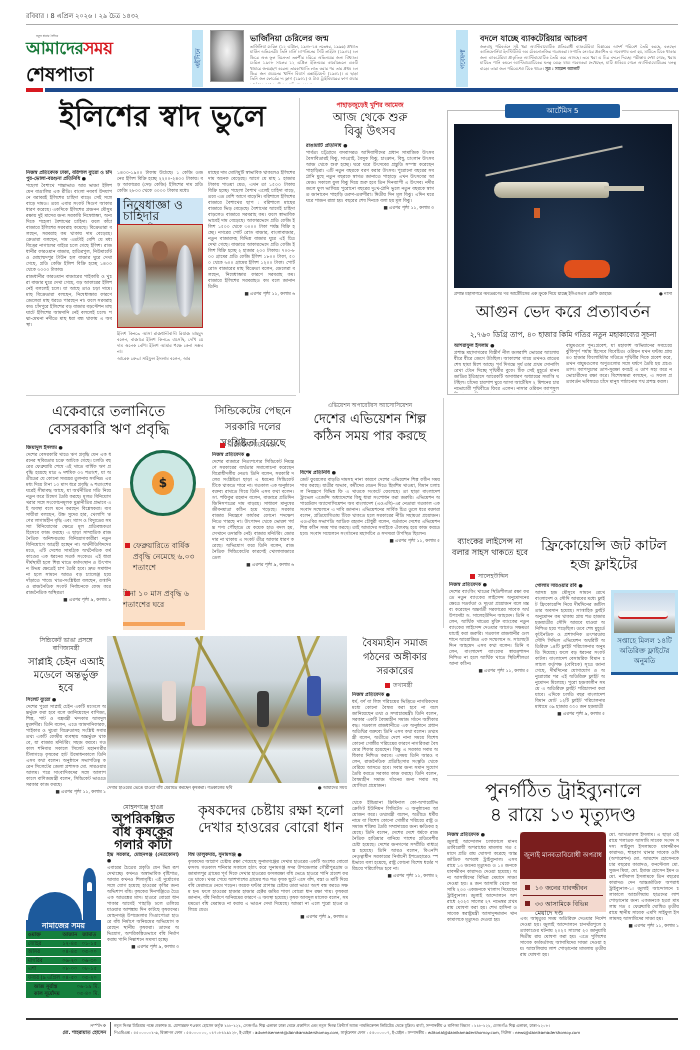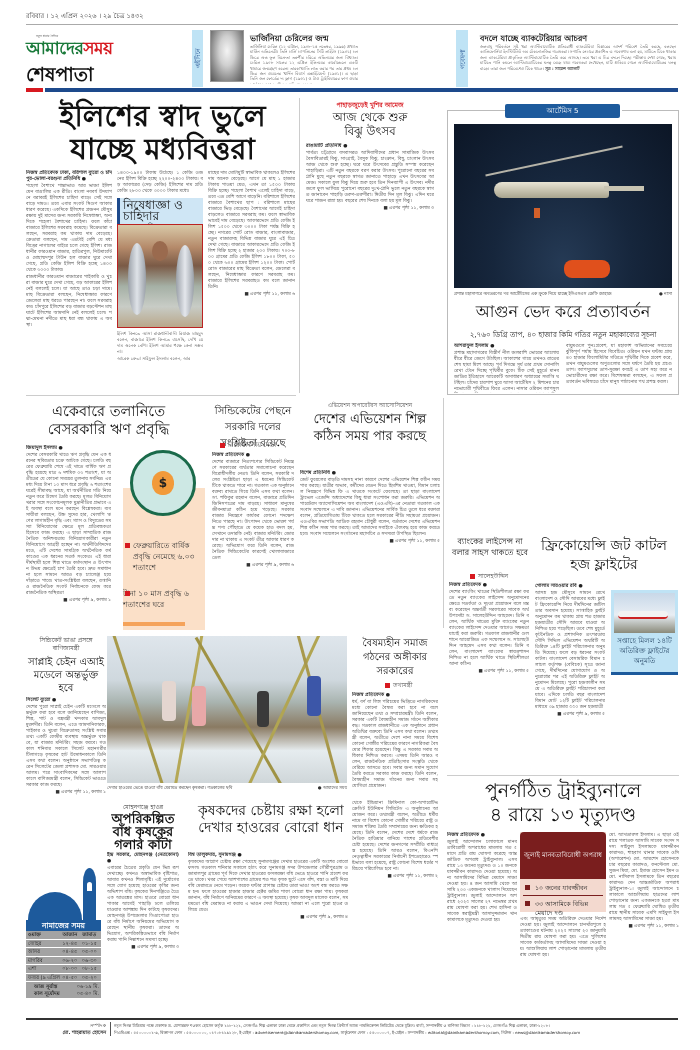--- a/index.html
+++ b/index.html
@@ -11,21 +11,21 @@
 .hd{font-family:"DejaVu Serif",serif;color:#111;text-align:center;line-height:1.05}
 .byline{font-weight:bold;font-size:4.8px;color:#222}
 .cont{font-size:4.5px;color:#333;text-align:right}
 .bullet{display:inline-block;width:5px;height:5px;background:#d71920;margin-right:3px;vertical-align:middle}
 .vline{position:absolute;width:1px;background:#ccc}
 .hline{position:absolute;height:1px;background:#ccc}
 </style>
 </head>
 <body>
 
-<div class="abs" style="left:26px;top:11px;font-size:6.5px;color:#333">রবিবার । ১২ এপ্রিল ২০২৬ । ২৯ চৈত্র ১৪৩২</div>
+<div class="abs" style="left:26px;top:11px;font-size:6.5px;color:#333">রবিবার । 8 এপ্রিল ২০২৬ । ২৯ চৈত্র ১৪৩২</div>
 <div class="abs" style="left:26px;top:24px;width:652px;height:1px;background:#aaa"></div>
 
 <div class="abs" style="left:26px;top:34px;width:140px">
   <div style="font-size:3px;color:#555;margin-left:10px">নতুন ধারার দৈনিক</div>
   <div style="font-family:'DejaVu Serif',serif;font-weight:bold;font-size:17px;line-height:18px;letter-spacing:-0.5px">
     <span style="color:#1a7a3a">আমাদের</span><span style="color:#d71920">সময়</span>
   </div>
 </div>
 <div class="abs" style="left:26px;top:60px;font-family:'DejaVu Sans',sans-serif;font-weight:bold;font-size:19px;color:#111">শেষপাতা</div>
 
@@ -43,21 +43,20 @@
 <div class="abs txt" style="left:480px;top:44px;width:196px;height:40px;font-size:4px;line-height:5.4px">
   <span>জলবায়ু পরিবর্তনে সৃষ্ট খরা অ্যান্টিবায়োটিক প্রতিরোধী ব্যাকটেরিয়া বিস্তারের আদর্শ পরিবেশ তৈরি করছে, বলছেন ক্যালিফোর্নিয়া ইনস্টিটিউট অব টেকনোলজির গবেষকরা। সম্প্রতি নেচারে প্রকাশিত এ গবেষণায় বলা হয়, মাটিতে টিকে থাকার জন্য ব্যাকটেরিয়া প্রাকৃতিক অ্যান্টিবায়োটিক তৈরি করে আসছে। তবে খরা এ চিত্র বদলে দিচ্ছে। পরীক্ষায় দেখা গেছে, খরায় মাটিতে পানি কমলে অ্যান্টিবায়োটিকের ঘনত্ব বেড়ে যায়। গবেষকরা দেখেছেন, মাটি শুকিয়ে গেলে অ্যান্টিবায়োটিকের ঘনত্ব বাড়ে। তারা জল পরিবেশেও টিকে থাকে।</span>
   <span style="font-weight:bold">সূত্র : সায়েন্স অ্যালার্ট</span>
 </div>
 
 <div class="abs" style="left:26px;top:88px;width:17px;height:4px;background:#d71920"></div>
 <div class="abs" style="left:45px;top:88px;width:633px;height:4px;background:#1d4a8c"></div>
 
 <div class="abs hd" style="left:30px;top:100px;width:265px;font-weight:bold;font-size:29px;line-height:33px">
   <div>ইলিশের স্বাদ ভুলে</div>
-  <div>যাচ্ছে মধ্যবিত্তরা</div>
 </div>
 
 <div class="abs txt" style="left:26px;top:170px;width:86px;height:305px">
   <p class="byline">নিজস্ব প্রতিবেদক ঢাকা, বরিশাল ব্যুরো ও চাঁদপুর-ভোলা-বরগুনা প্রতিনিধি ●</p>
   <p>পহেলা বৈশাখে পান্তাভাত আর ভাজা ইলিশ যেন বাঙালির এক রীতি। বাংলা নববর্ষ উদযাপনে বরাবরই ইলিশের চাহিদা বাড়ে। সেই সঙ্গে বাড়ে দামও। তবে এবার সংকট দ্বিগুণ আকার ধারণ করেছে। একদিকে ইলিশের প্রজনন মৌসুম রক্ষায় দুই মাসের জন্য সরকারি নিষেধাজ্ঞা, অন্যদিকে পহেলা বৈশাখের চাহিদা। ফলে কাঁচা বাজারে ইলিশের সরবরাহ কমেছে। বিক্রেতারা বলছেন, সরবরাহ কম থাকায় দাম বেড়েছে। ক্রেতারা বলছেন, দাম এতটাই বেশি যে মধ্যবিত্তের নাগালের বাইরে চলে গেছে ইলিশ। রাজধানীর কারওয়ান বাজার, হাতিরপুল, নিউমার্কেট ও মোহাম্মদপুর টাউন হল বাজার ঘুরে দেখা গেছে, প্রতি কেজি ইলিশ বিক্রি হচ্ছে ১৪০০ থেকে ৩০০০ টাকায়।</p>
   <p>রাজধানীর কারওয়ান বাজারের পাইকারি ও খুচরা বাজার ঘুরে দেখা গেছে, বড় আকারের ইলিশ নেই বললেই চলে। যা আছে তাও চড়া দামে। মাছ বিক্রেতারা বলছেন, নিষেধাজ্ঞার কারণে জেলেরা মাছ ধরতে পারছেন না। ফলে সরবরাহ কম। চাঁদপুরে ইলিশের বড় বাজার বড়স্টেশন মাছঘাটে ইলিশের আমদানি নেই বললেই চলে। পদ্মা-মেঘনা নদীতে মাছ ধরা বন্ধ থাকায় এ অবস্থা।</p>
 </div>
 <div class="abs txt" style="left:117px;top:170px;width:86px;height:24px">১৪০০-১৯০০ টাকায় উঠেছে। ১ কেজি ওজনের ইলিশ বিক্রি হচ্ছে ২২০০-২৪০০ টাকায়। বড় আকারের (দেড় কেজি) ইলিশের দাম প্রতি কেজি ২৮০০ থেকে ৩০০০ টাকার মধ্যে।</div>
 <div class="abs txt" style="left:208px;top:170px;width:87px;height:305px">
   <p>মাছের দাম মোটামুটি স্বাভাবিক থাকলেও ইলিশের দাম অনেক বেড়েছে। আগে যে মাছ ১ হাজার টাকায় পাওয়া যেত, এখন তা ১৫০০ টাকায় বিক্রি হচ্ছে। পহেলা বৈশাখ এলেই চাহিদা বাড়ে, তবে এত বেশি আগে বাড়েনি। বরিশালে ইলিশের বাজারে বৈশাখের ছাপ : বরিশালে মাছের বাজারে ভিড় বেড়েছে। বৈশাখের আগেই চাহিদা বাড়লেও বাজারে সরবরাহ কম। ফলে স্বাভাবিকভাবেই দাম বেড়েছে। আকারভেদে প্রতি কেজি ইলিশ ১৫০০ থেকে ৩০০০ টাকা পর্যন্ত বিক্রি হচ্ছে। নগরের পোর্ট রোড বাজার, বাংলাবাজার, নতুন বাজারসহ বিভিন্ন বাজার ঘুরে এই চিত্র দেখা গেছে। বাজারে আকারভেদে প্রতি কেজি ইলিশ বিক্রি হচ্ছে ২ হাজার ২০০ টাকায়। ৭০০-৮০০ গ্রামের প্রতি কেজি ইলিশ ১৮০০ টাকা, ৫০০ থেকে ৬০০ গ্রামের ইলিশ ১২০০ টাকা। পোর্ট রোড বাজারের মাছ বিক্রেতা বলেন, জেলেরা বলছেন, নিষেধাজ্ঞার কারণে সরবরাহ কম। বাজারে ইলিশের সরবরাহও কম বলে জানান তিনি।</p>
@@ -229,21 +228,21 @@
   <p class="cont">■ এরপর পৃষ্ঠা ৯, কলাম ৪</p>
 </div>
 <div class="abs txt" style="left:352px;top:800px;width:86px;height:205px">
   <p>থেকে ইন্ডিয়ানা ক্রিমিনাল কো-অপারেটিভ ক্রেডিট ইউনিয়ন লিমিটেড এ অনুষ্ঠানের আয়োজন করে। তথ্যমন্ত্রী বলেন, অতীতে ধর্মীয় নামে বা বিশেষ কোনো গোষ্ঠীর পরিচয়ে রাষ্ট্র ও সমাজ শক্তির তৈরি সম্প্রদায়ের জন্য ক্ষতিকর হয়েছে। তিনি বলেন, দেশের দেশে ধর্মকে রাজনৈতিক হাতিয়ার বানিয়ে পাশের প্রতিবেশীর চেষ্টা হয়েছে। দেশের জনগণের সম্প্রীতি বাধাগ্রস্ত হয়েছে। তিনি আরও বলেন, বিএনপি নেতৃত্বাধীন সরকারের নির্বাচনী ইশতেহারেও স্পষ্টভাবে বলা হয়েছে, রাষ্ট্র কোনো বিশেষ ধর্মের পরিচয়ে পরিচালিত হবে না।</p>
   <p class="cont">■ এরপর পৃষ্ঠা ১১, কলাম ২</p>
 </div>
 
 <div class="abs" style="left:28px;top:892px;width:54px;height:28px;background:#1d5a9c;border-radius:50% 50% 0 0 / 100% 100% 0 0"></div>
 <div class="abs" style="left:83px;top:868px;width:13px;height:52px;background:#1d5a9c;border-radius:50% 50% 0 0 / 14px 14px 0 0"></div>
 <div class="abs" style="left:87px;top:882px;width:5px;height:9px;background:#fff;border-radius:3px 3px 0 0"></div>
-<div class="abs" style="left:26px;top:920px;width:75px;background:#a3a3a3">
+<div class="abs" style="left:26px;top:920px;width:75px;background:#15803d">
   <div style="background:#1d5a9c;color:#fff;font-size:7.5px;font-weight:bold;text-align:center;line-height:11px">নামাজের সময়</div>
   <div id="prayer-rows">
       <div style="display: flex; font-size: 5px; line-height: 7.5px; padding: 0px 2px; border-bottom: 1px solid rgb(255, 255, 255); color: rgb(34, 34, 34); font-weight: bold;">
         <span style="width: 32px; white-space: nowrap; overflow: hidden;">ওয়াক্ত</span>
         <span style="flex: 1 1 0%; text-align: center;">আজান</span>
         <span style="flex: 1 1 0%; text-align: center;">জামাত</span>
       </div>
       <div style="display: flex; font-size: 5px; line-height: 7.5px; padding: 0px 2px; border-bottom: 1px solid rgb(255, 255, 255); color: rgb(34, 34, 34);">
         <span style="width: 32px; white-space: nowrap; overflow: hidden;">জোহর</span>
         <span style="flex: 1 1 0%; text-align: center;">১২-৪৫</span>

